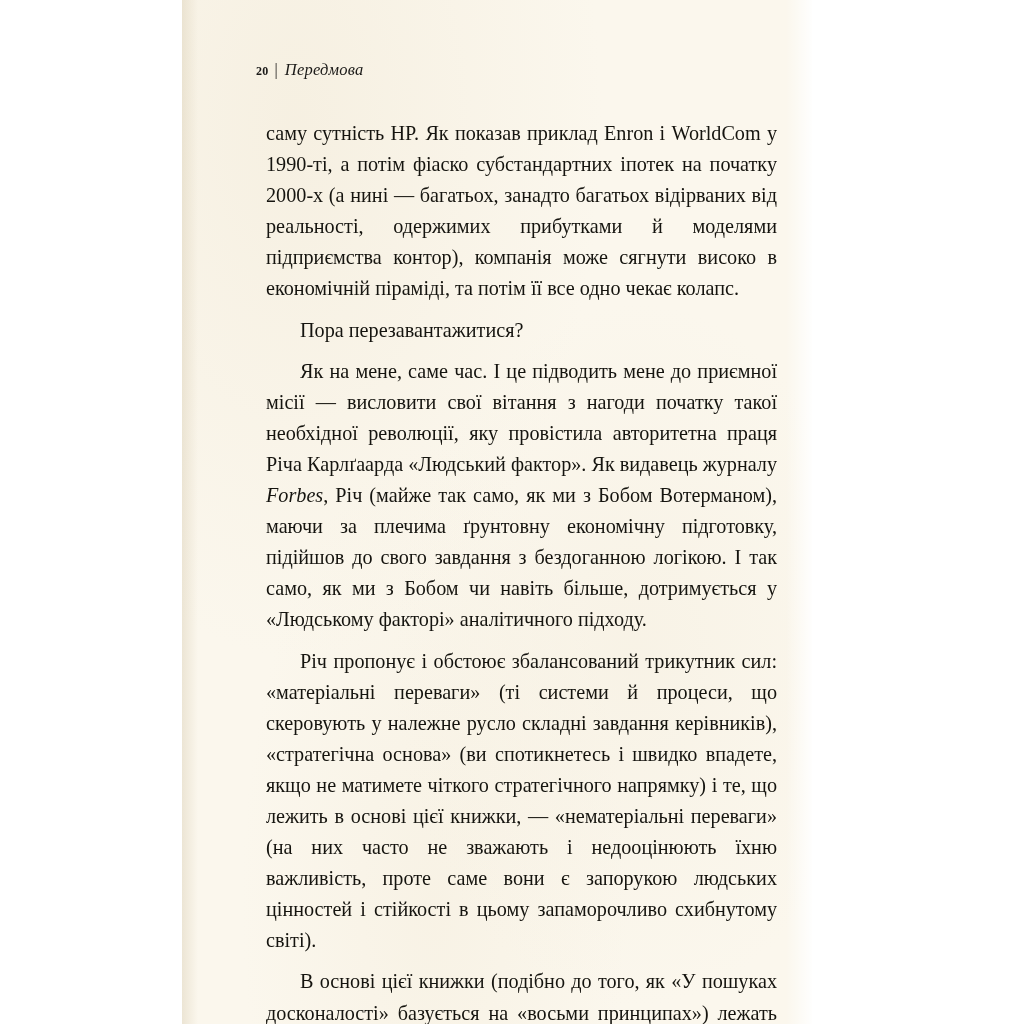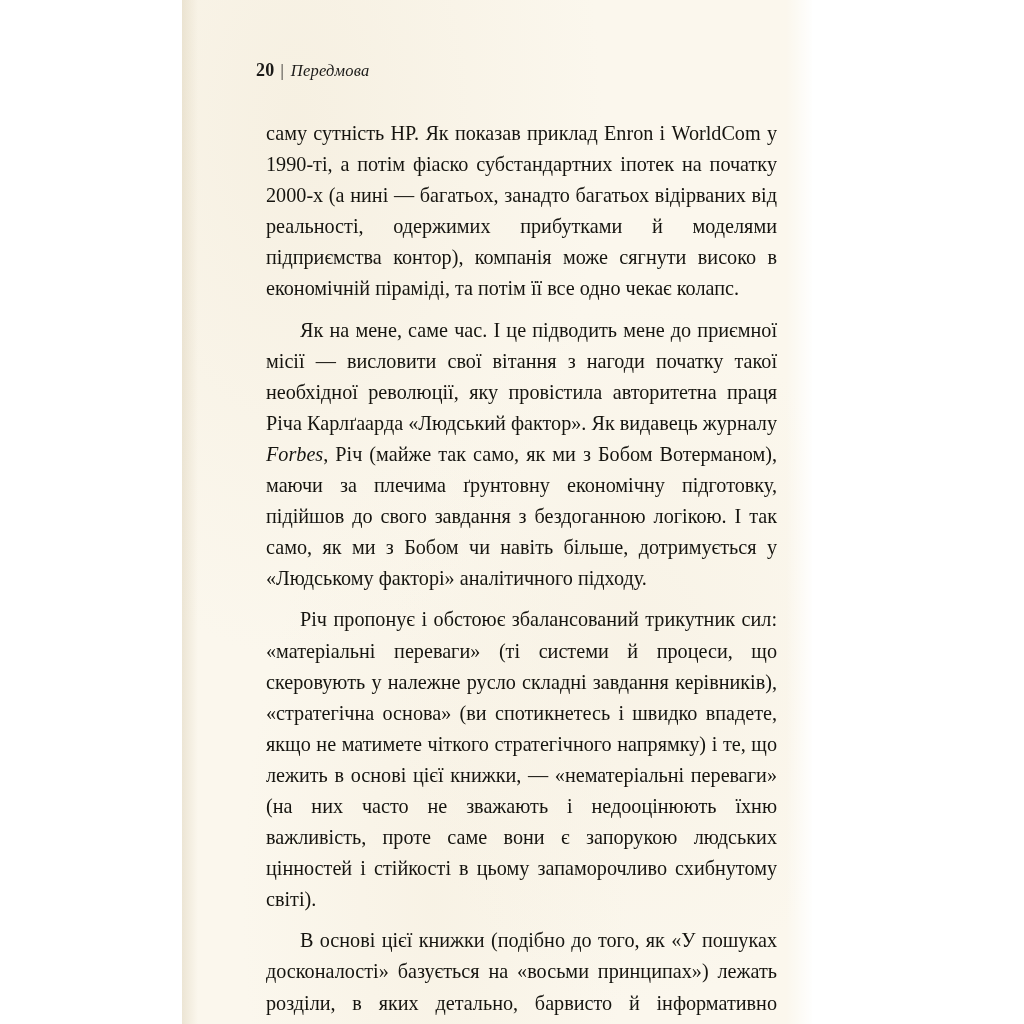--- a/index.html
+++ b/index.html
@@ -49,21 +49,21 @@
     position: absolute;
     left: 74px;
     top: 60px;
     font-size: 16px;
     color: #1b1a18;
     white-space: nowrap;
     letter-spacing: 0.2px;
   }
   .running-head .folio {
     font-weight: bold;
-    font-size: 18px;
+    font-size: 12px;
   }
   .running-head .rule {
     display: inline-block;
     margin: 0 7px 0 6px;
     color: #1b1a18;
   }
   .running-head .chapter {
     font-style: italic;
     font-size: 16.5px;
   }
@@ -102,20 +102,21 @@
   <div class="page-edge-right"></div>
 
   <div class="running-head">
     <span class="folio">20</span><span class="rule">|</span><span class="chapter">Передмова</span>
   </div>
 
   <div class="text-block">
 
     <p class="para no-indent">саму сутність HP. Як показав приклад Enron і WorldCom у 1990-ті, а потім фіаско субстандартних іпотек на початку 2000-х (а нині — багатьох, занадто багатьох відірваних від реальності, одержимих прибутками й моделями підприємства контор), компанія може сягнути високо в економічній піраміді, та потім її все одно чекає колапс.</p>
 
+    <p class="para">Пора перезавантажитися?</p>
 
     <p class="para"><span>Як на мене, саме час. І це підводить мене до приємної місії — висловити свої вітання з нагоди початку такої необхідної революції, яку провістила авторитетна праця Річа Карлґаарда «Людський фактор». Як видавець журналу </span><em>Forbes</em><span>, Річ (майже так само, як ми з Бобом Вотерманом), маючи за плечима ґрунтовну економічну підготовку, підійшов до свого завдання з бездоганною логікою. І так само, як ми з Бобом чи навіть більше, дотримується у «Людському факторі» аналітичного підходу.</span></p>
 
     <p class="para">Річ пропонує і обстоює збалансований трикутник сил: «матеріальні переваги» (ті системи й процеси, що скеровують у належне русло складні завдання керівників), «стратегічна основа» (ви спотикнетесь і швидко впадете, якщо не матимете чіткого стратегічного напрямку) і те, що лежить в основі цієї книжки, — «нематеріальні переваги» (на них часто не зважають і недооцінюють їхню важливість, проте саме вони є запорукою людських цінностей і стійкості в цьому запаморочливо схибнутому світі).</p>
 
     <p class="para">В основі цієї книжки (подібно до того, як «У пошуках досконалості» базується на «восьми принципах») лежать розділи, в яких детально, барвисто й інформативно описано принципово важливі компоненти нематеріальних переваг:</p>
 
   </div>
 </div>
 

